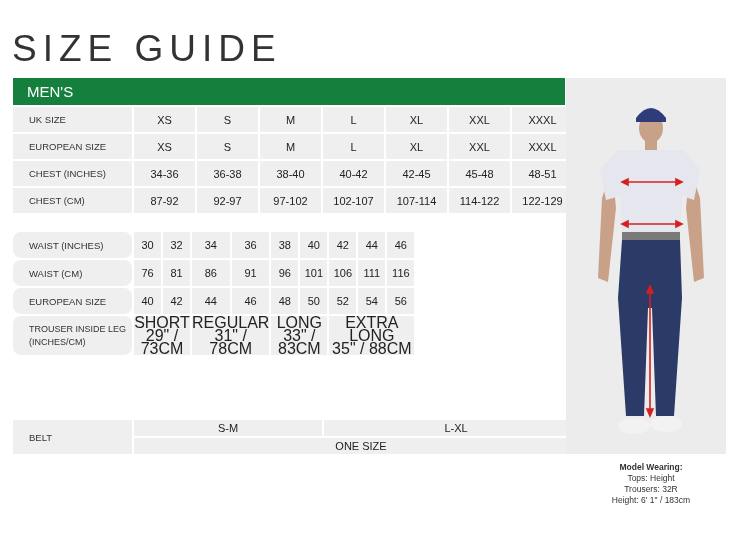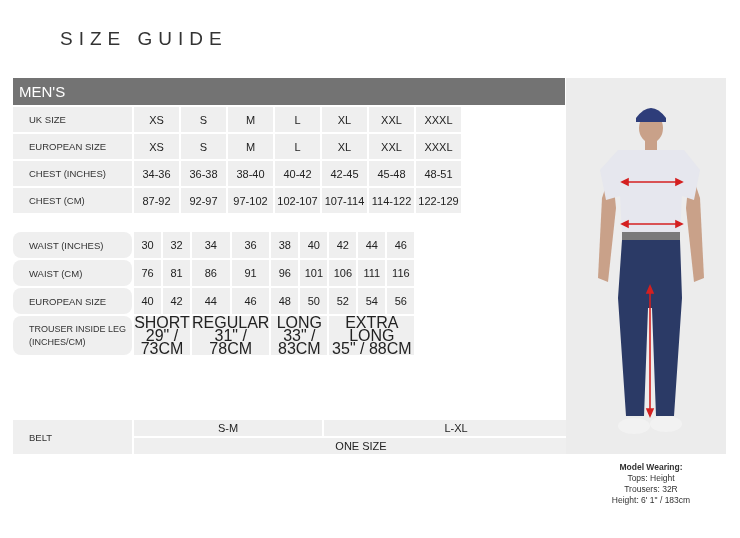--- a/index.html
+++ b/index.html
@@ -1,23 +1,23 @@
 <!DOCTYPE html>
 <html><head>
 <meta charset="utf-8">
 <style>
   html,body{margin:0;padding:0;background:#fff;}
   body{width:740px;height:538px;position:relative;overflow:hidden;font-family:"Liberation Sans",sans-serif;color:#222;}
-  .title{position:absolute;left:12px;top:28px;font-size:19px;letter-spacing:6px;color:#333;font-weight:normal;margin-left:48px;}
-  .banner{position:absolute;left:13px;top:78px;width:552px;height:27px;background:#737373;color:#fff;font-size:15px;line-height:27px;padding-left:6px;box-sizing:border-box;}
+  .title{position:absolute;left:12px;top:28px;font-size:37px;letter-spacing:6px;color:#333;font-weight:normal;}
+  .banner{position:absolute;left:13px;top:78px;width:552px;height:27px;background:#15803d;color:#fff;font-size:15px;line-height:27px;padding-left:14px;box-sizing:border-box;}
   .tbl{position:absolute;border-collapse:separate;border-spacing:2px;font-size:11px;}
   .tbl td{background:#efefef;text-align:center;color:#222;padding:0;}
   .tbl td.lbl{text-align:left;padding-left:16px;font-size:9.5px;color:#333;}
   #t1{left:11px;top:105px;}
-  #t1 td{height:25px;width:45px;}
+  #t1 td{height:25px;width:61px;}
   #t1 td.lbl{width:103px;}
   #t2{left:11px;top:230px;}
   #t2 td{height:26px;width:27px;}
   #t2 td.lbl{width:103px;border-radius:8px;}
   #t2 td.leg{font-size:16px;line-height:13px;height:30px;}
   #t2 td.lbl.leg{font-size:9px;}
   #t2 tr.wp td{height:30px;}
   #t2 td.lbl.wp{font-size:9px;line-height:12px;}
   #t3{left:11px;top:418px;}
   #t3 td{height:16px;}

